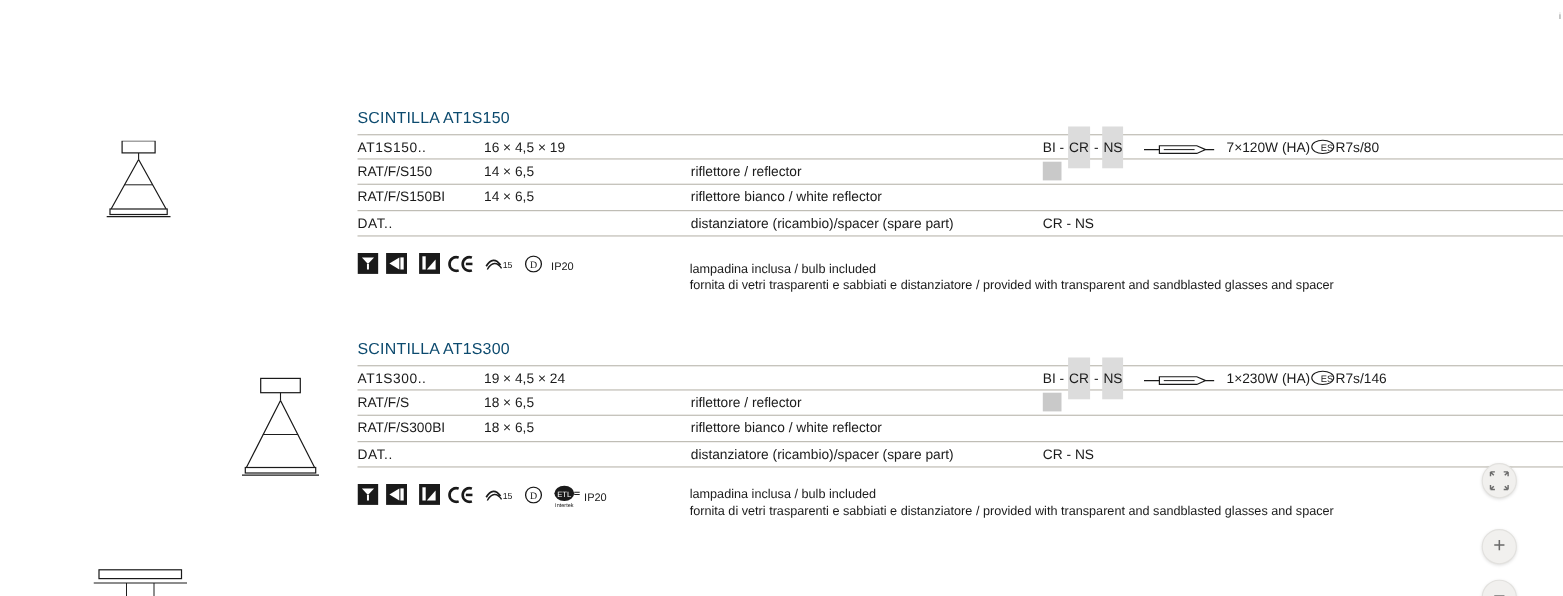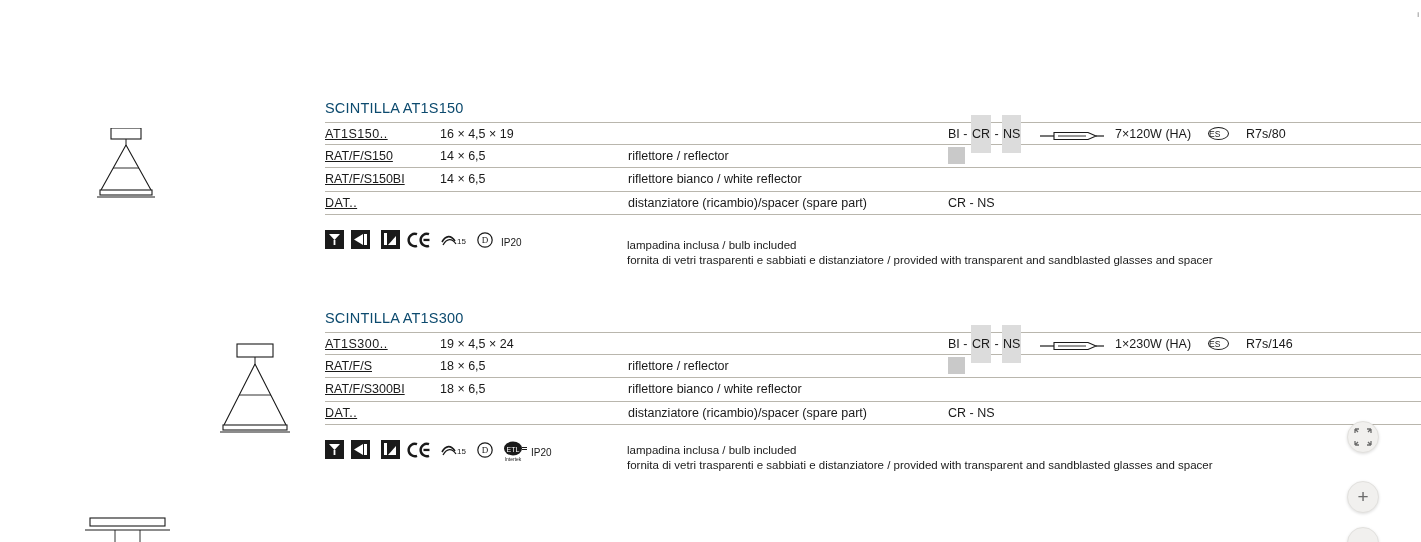--- a/index.html
+++ b/index.html
@@ -51,21 +51,21 @@
     width: 1096px;
   }
   .row {
     position: relative;
     height: 23.2px;
     border-bottom: 1px solid #b9b6ad;
     font-size: 12.5px;
   }
   .row:first-child { border-top: 1px solid #b9b6ad; }
   .cell { position: absolute; top: 4px; white-space: nowrap; }
-  .c-code  { left: 0; text-decoration: underline; }
+  .c-code  { left: 0; }
   .c-dim   { left: 115px; }
   .c-desc  { left: 303px; }
   .c-fin   { left: 623px; }
   .c-lamp  { left: 790px; }
 
   .code-dots { letter-spacing: .5px; }
 
   
   .hl { background: #dcdcdc; padding: 12px 1px; }
 
@@ -89,23 +89,23 @@
   }
 
   
   .circ {
     display: inline-block;
     width: 21px; height: 13px;
     border: 1px solid #1a1a1a;
     border-radius: 50%;
     font-size: 8.5px;
     line-height: 12px;
-    text-align: left;
+    text-align: right;
     vertical-align: 1px;
-    margin: 0 17px;
+    margin: 0 1px;
     letter-spacing: 0;
   }
 
   
   .iconstrip {
     position: absolute;
     left: 325px;
     height: 24px;
   }
   .iconstrip .ic { position: absolute; top: 0; }

